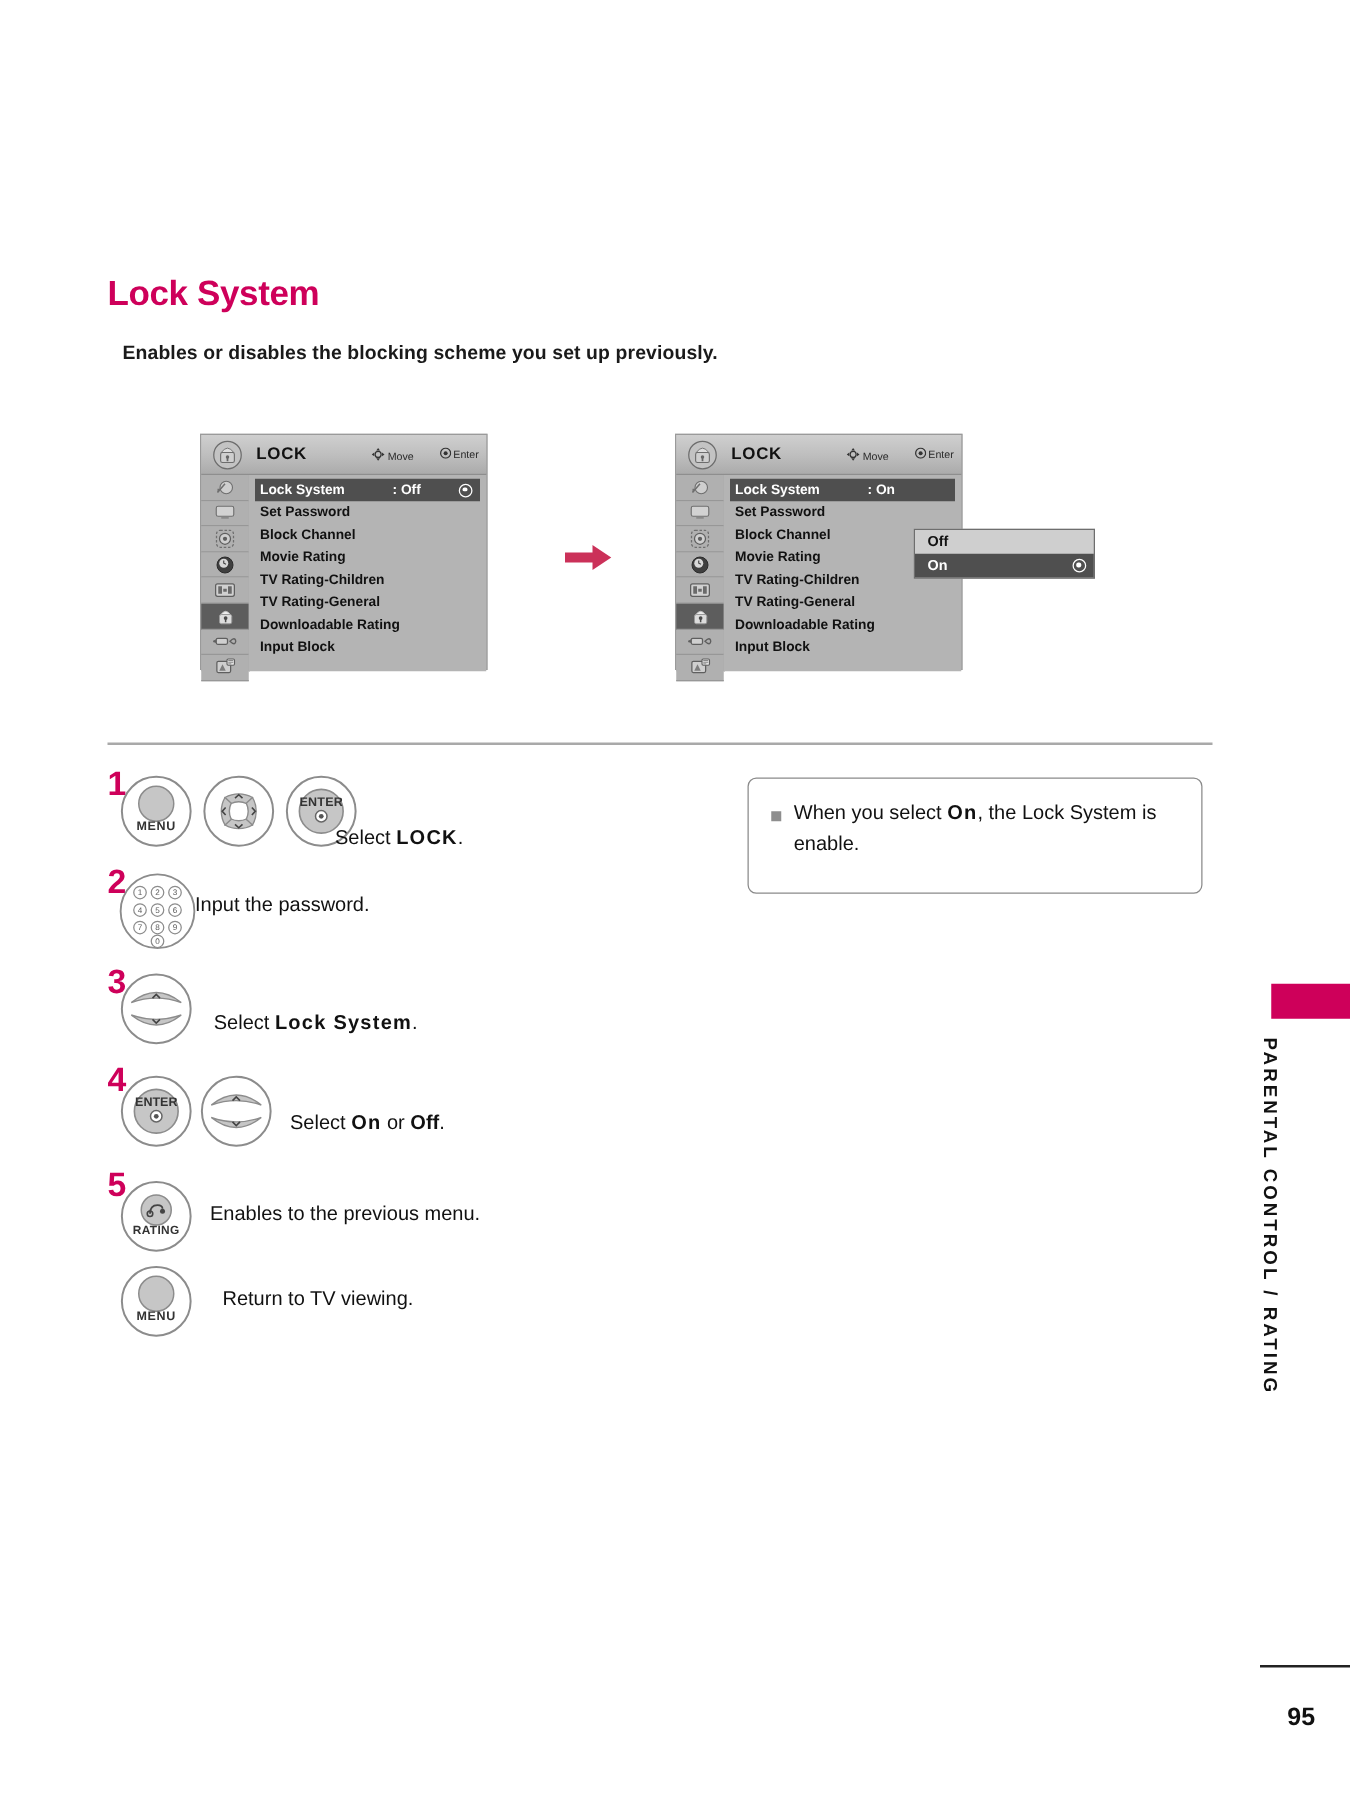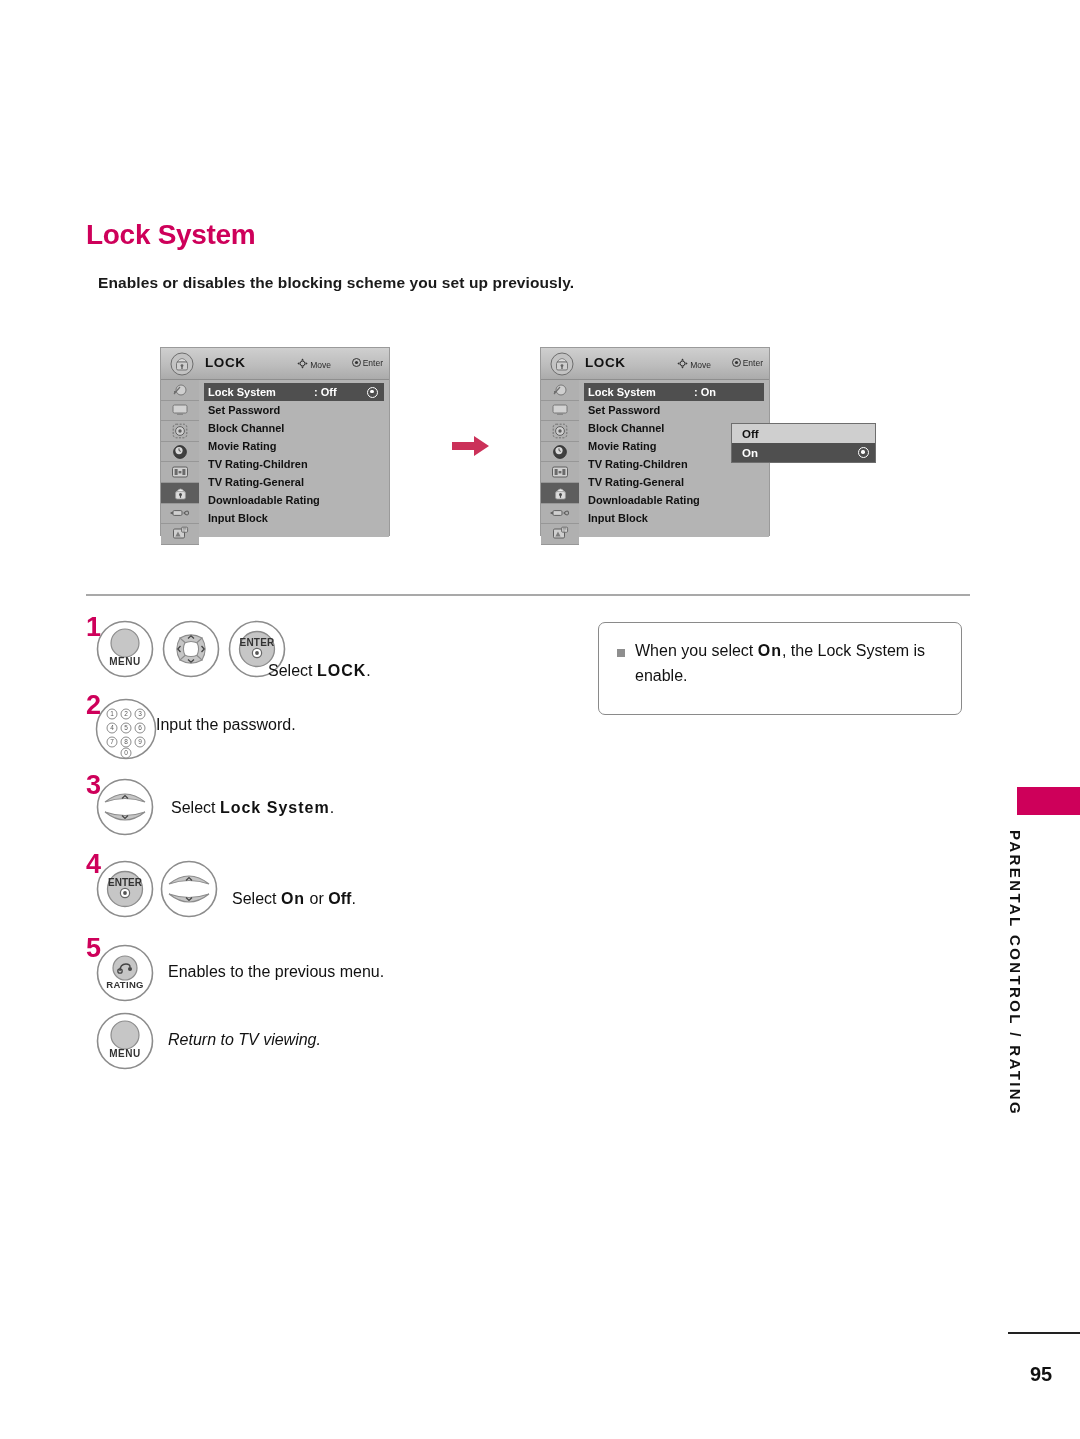--- a/index.html
+++ b/index.html
@@ -631,21 +631,21 @@
     <div class="step-num" style="left:0px; top:164px;">3</div>
     <div class="btn" style="left:10px; top:170px;">
       <svg width="58" height="58" viewBox="0 0 58 58">
         <circle cx="29" cy="29" r="27.5" fill="#fff" stroke="#8c8c8c" stroke-width="1.6"></circle>
         <path d="M9 24 Q29 8 49 24 Q29 17 9 24 Z" fill="#c6c6c6" stroke="#8c8c8c" stroke-width="1.1"></path>
         <path d="M9 34 Q29 50 49 34 Q29 41 9 34 Z" fill="#c6c6c6" stroke="#8c8c8c" stroke-width="1.1"></path>
         <path d="M26 20.5 L29 17.6 L32 20.5" fill="none" stroke="#444" stroke-width="1.3"></path>
         <path d="M26 37.5 L29 40.4 L32 37.5" fill="none" stroke="#444" stroke-width="1.3"></path>
       </svg>
     </div>
-    <div class="step-text" style="left:85px; top:191px;">
+    <div class="step-text" style="left:85px; top:202px;">
       <span>Select </span><b class="sp">Lock System</b><span>.</span>
     </div>
   </div>
 
   <div class="step">
     <div class="step-num" style="left:0px; top:243px;">4</div>
     <div class="btn" style="left:10px; top:252px;">
       <svg width="58" height="58" viewBox="0 0 58 58">
         <circle cx="29" cy="29" r="27.5" fill="#fff" stroke="#8c8c8c" stroke-width="1.6"></circle>
         <circle cx="29" cy="29" r="17.5" fill="#c6c6c6" stroke="#8c8c8c" stroke-width="1.3"></circle>
@@ -684,21 +684,21 @@
   </div>
 
   <div class="step">
     <div class="btn" style="left:10px; top:404px;">
       <svg width="58" height="58" viewBox="0 0 58 58">
         <circle cx="29" cy="29" r="27.5" fill="#fff" stroke="#8c8c8c" stroke-width="1.6"></circle>
         <circle cx="29" cy="23" r="14" fill="#c6c6c6" stroke="#8c8c8c" stroke-width="1.2"></circle>
       </svg>
       <div style="position:absolute;left:0;top:36px;width:58px;text-align:center;font-size:10px;font-weight:bold;color:#333;letter-spacing:0.5px;">MENU</div>
     </div>
-    <div class="step-text" style="left:82px; top:423px;font-style:italic;">Return to TV viewing.</div>
+    <div class="step-text" style="left:92px; top:423px;">Return to TV viewing.</div>
   </div>
 </div>
 
 <div class="note-box">
   <div class="note-bullet"></div>
   <div class="note-text">
     <span>When you select </span><b class="sp">On</b><span>, the Lock System is enable.</span>
   </div>
 </div>
 

